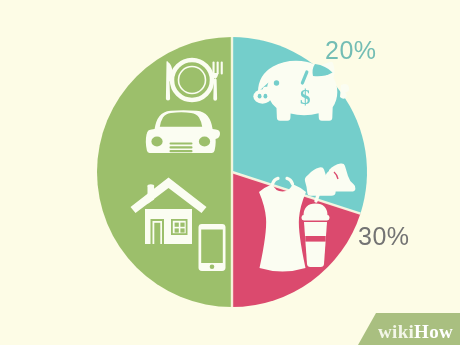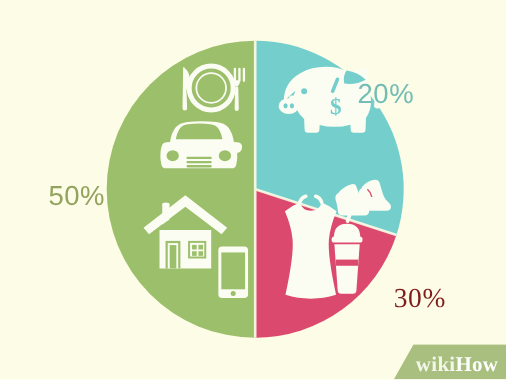--- a/index.html
+++ b/index.html
@@ -26,37 +26,35 @@
     height: 345px;
   }
   .pct-label {
     position: absolute;
     font-family: "Liberation Sans", sans-serif;
     font-size: 25px;
     font-weight: 400;
     letter-spacing: 0.5px;
     white-space: nowrap;
     user-select: none;
-    margin-top: 36px;
   }
   #label-savings {
     left: 325px;
     top: 36px;
     color: #73bdb4;
   }
   #label-needs {
     left: 44px;
     top: 128px;
     color: #93a35e;
   }
   #label-wants {
     left: 358px;
     top: 222px;
-    color: #7f1d1d;
-    font-family: Liberation Serif, serif;
+    color: #737373;
   }
   #wikihow-watermark {
     position: absolute;
     right: 0;
     bottom: 0;
     width: 102px;
     height: 44px;
     overflow: hidden;
   }
   #wikihow-watermark .wm-shape {
@@ -208,21 +206,20 @@
         <rect x="301.5" y="215" width="28" height="5.5" rx="2.4"></rect>
 
         <path d="M 304 222 l 23 0 l -3 42 q -0.3 3 -3.3 3 l -10.4 0 q -3 0 -3.3 -3 z"></path>
         <rect x="305.3" y="236" width="20.4" height="5.6" fill="#db4a6e"></rect>
       </g>
     </g>
   </svg>
 
   <div class="pct-label" id="label-savings">20%</div>
 
-  <div class="pct-label" id="label-needs">50%</div>
 
   <div class="pct-label" id="label-wants">30%</div>
 
   <div id="wikihow-watermark">
     <div class="wm-shape"></div>
     <div class="wm-text"><span class="wm-wiki">wiki</span><span class="wm-how">How</span></div>
   </div>
 
 </div>
 

